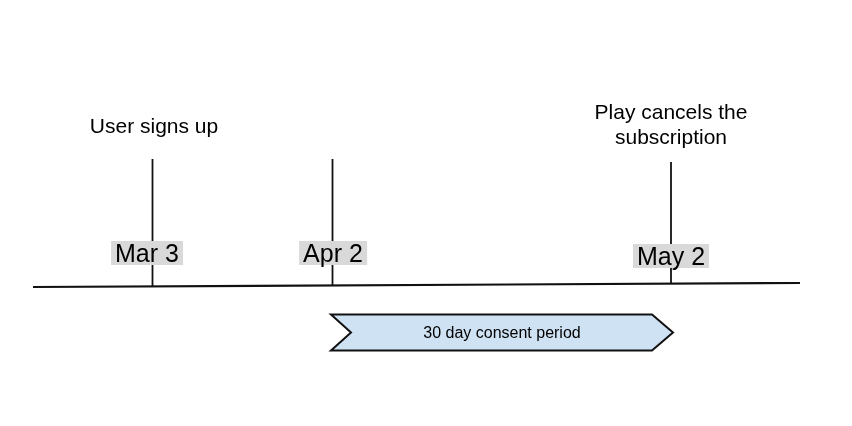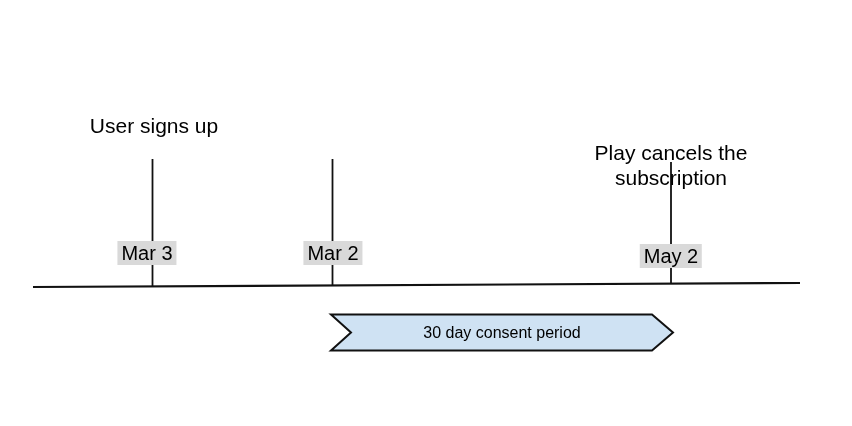--- a/index.html
+++ b/index.html
@@ -45,26 +45,26 @@
   }
   .event-title {
     position: absolute;
     transform: translateX(-50%);
     font-size: 21px;
     line-height: 25px;
     text-align: center;
   }
   .title-1 { left: 154px; top: 113px; white-space: nowrap; }
   .title-2 { left: 333px; top: 96px;  width: 170px; }
-  .title-3 { left: 671px; top: 99px;  width: 186px; margin-top: 41px; }
+  .title-3 { left: 671px; top: 99px;  width: 186px; }
   .date-chip {
     position: absolute;
     transform: translateX(-50%);
     background: var(--date-chip-bg);
-    font-size: 20px;
+    font-size: 25px;
     line-height: 24px;
     padding: 0 4px;
     white-space: nowrap;
   }
   .chip-1 { left: 147px; top: 241px; }
   .chip-2 { left: 333px; top: 241px; }
   .chip-3 { left: 671px; top: 244px; }
   .banner-label {
     position: absolute;
     left: 352px;
@@ -89,19 +89,19 @@
     <polygon class="banner-shape" points="331,314.5 652,314.5 673,332.5 652,350.5 331,350.5 351,332.5"></polygon>
   </svg>
 
   <div class="event-title title-1">User signs up</div>
 
 
   <div class="event-title title-3">Play cancels the subscription</div>
 
   <div class="date-chip chip-1">Mar 3</div>
 
-  <div class="date-chip chip-2">Mar 2</div>
+  <div class="date-chip chip-2">Apr 2</div>
 
   <div class="date-chip chip-3">May 2</div>
 
   <div class="banner-label">30 day consent period</div>
 
 </div>
 
 </body></html>

